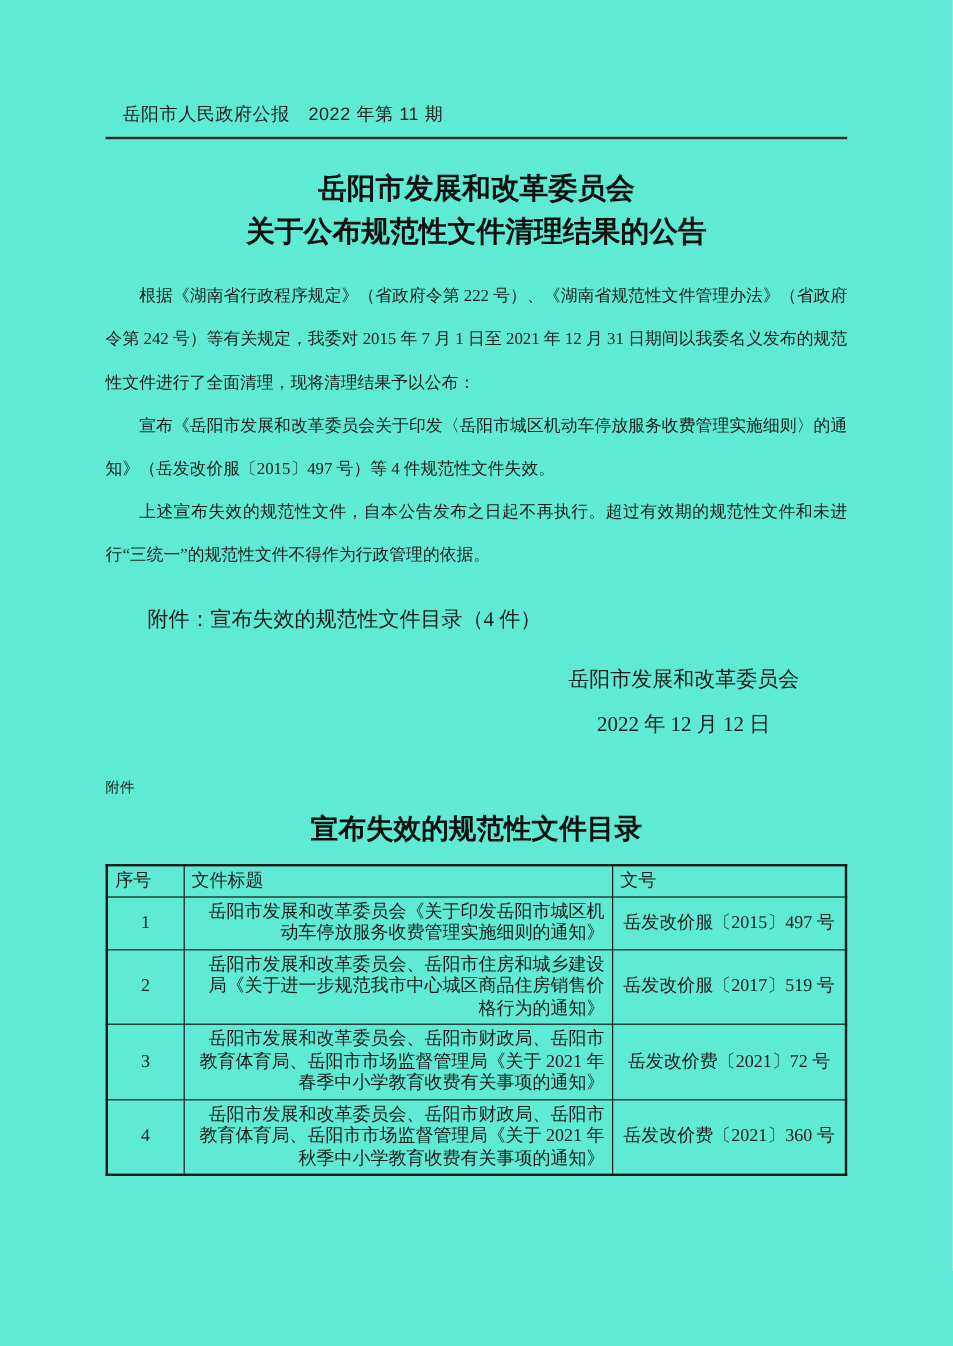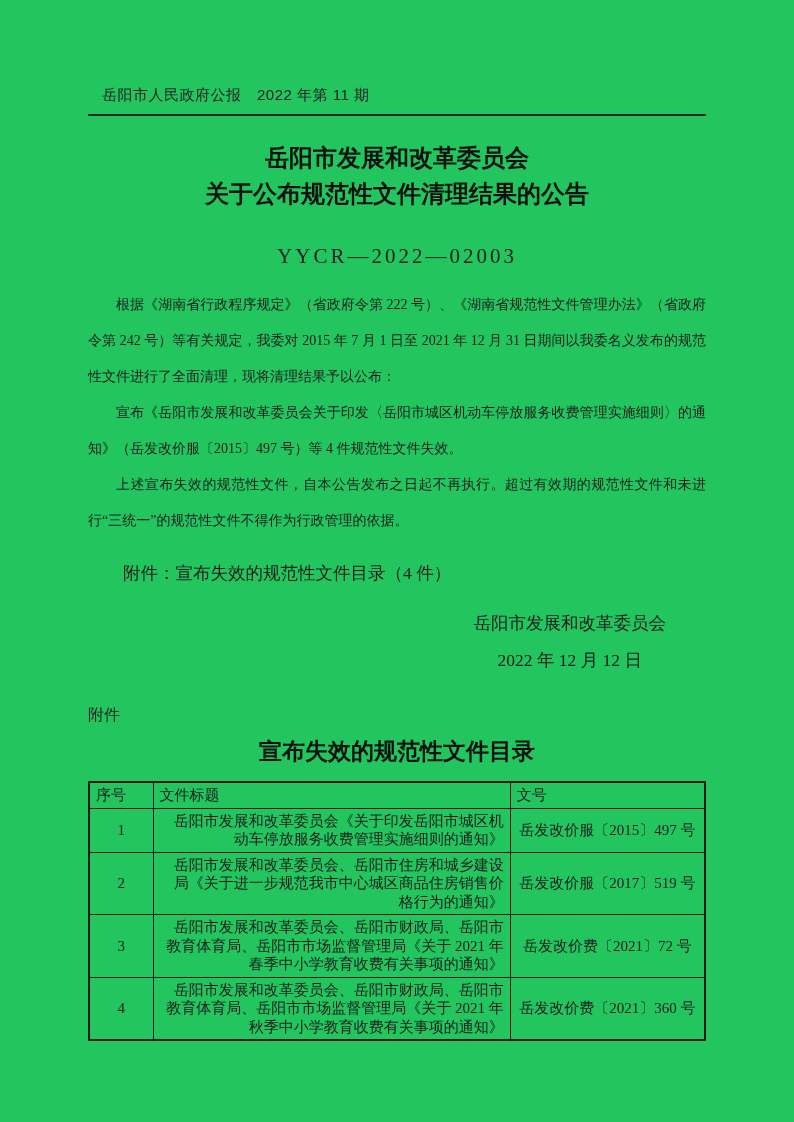--- a/index.html
+++ b/index.html
@@ -1,21 +1,21 @@
 <!DOCTYPE html>
 <html><head>
 <meta charset="utf-8">
 <style>
   html, body { margin: 0; padding: 0; background: #e8e8e8; }
   .page {
     position: relative;
     width: 794px;
     height: 1122px;
     margin: 0 auto;
-    background: #22c55e;
+    background: #5eead4;
     color: #1c1c1c;
     font-family: "Liberation Serif", serif;
     overflow: hidden;
     box-sizing: border-box;
   }
   .content {
     padding: 0 88px;
   }
   
   .masthead {
@@ -73,21 +73,21 @@
   }
   .signature {
     margin-right: 40px;
     text-align: center;
     font-size: 17.5px;
     line-height: 37px;
   }
   
   .attachment-label {
     margin-top: 26px;
-    font-size: 16px;
+    font-size: 12px;
     color: #222;
   }
   .table-title {
     margin-top: 10px;
     text-align: center;
     font-weight: bold;
     font-size: 23px;
     color: #111;
   }
   
@@ -123,21 +123,20 @@
 
     <div class="masthead">
       <span class="masthead-text">岳阳市人民政府公报　2022 年第 11 期</span>
     </div>
 
     <div class="doc-title">
       <div>岳阳市发展和改革委员会</div>
       <div>关于公布规范性文件清理结果的公告</div>
     </div>
 
-    <div class="doc-number">YYCR—2022—02003</div>
 
     <div class="doc-body">
       <p>根据《湖南省行政程序规定》（省政府令第 222 号）、《湖南省规范性文件管理办法》（省政府令第 242 号）等有关规定，我委对 2015 年 7 月 1 日至 2021 年 12 月 31 日期间以我委名义发布的规范性文件进行了全面清理，现将清理结果予以公布：</p>
       <p>宣布《岳阳市发展和改革委员会关于印发〈岳阳市城区机动车停放服务收费管理实施细则〉的通知》（岳发改价服〔2015〕497 号）等 4 件规范性文件失效。</p>
       <p>上述宣布失效的规范性文件，自本公告发布之日起不再执行。超过有效期的规范性文件和未进行“三统一”的规范性文件不得作为行政管理的依据。</p>
     </div>
 
     <div class="attachment-note">附件：宣布失效的规范性文件目录（4 件）</div>
 
     <div class="signature-wrap">

